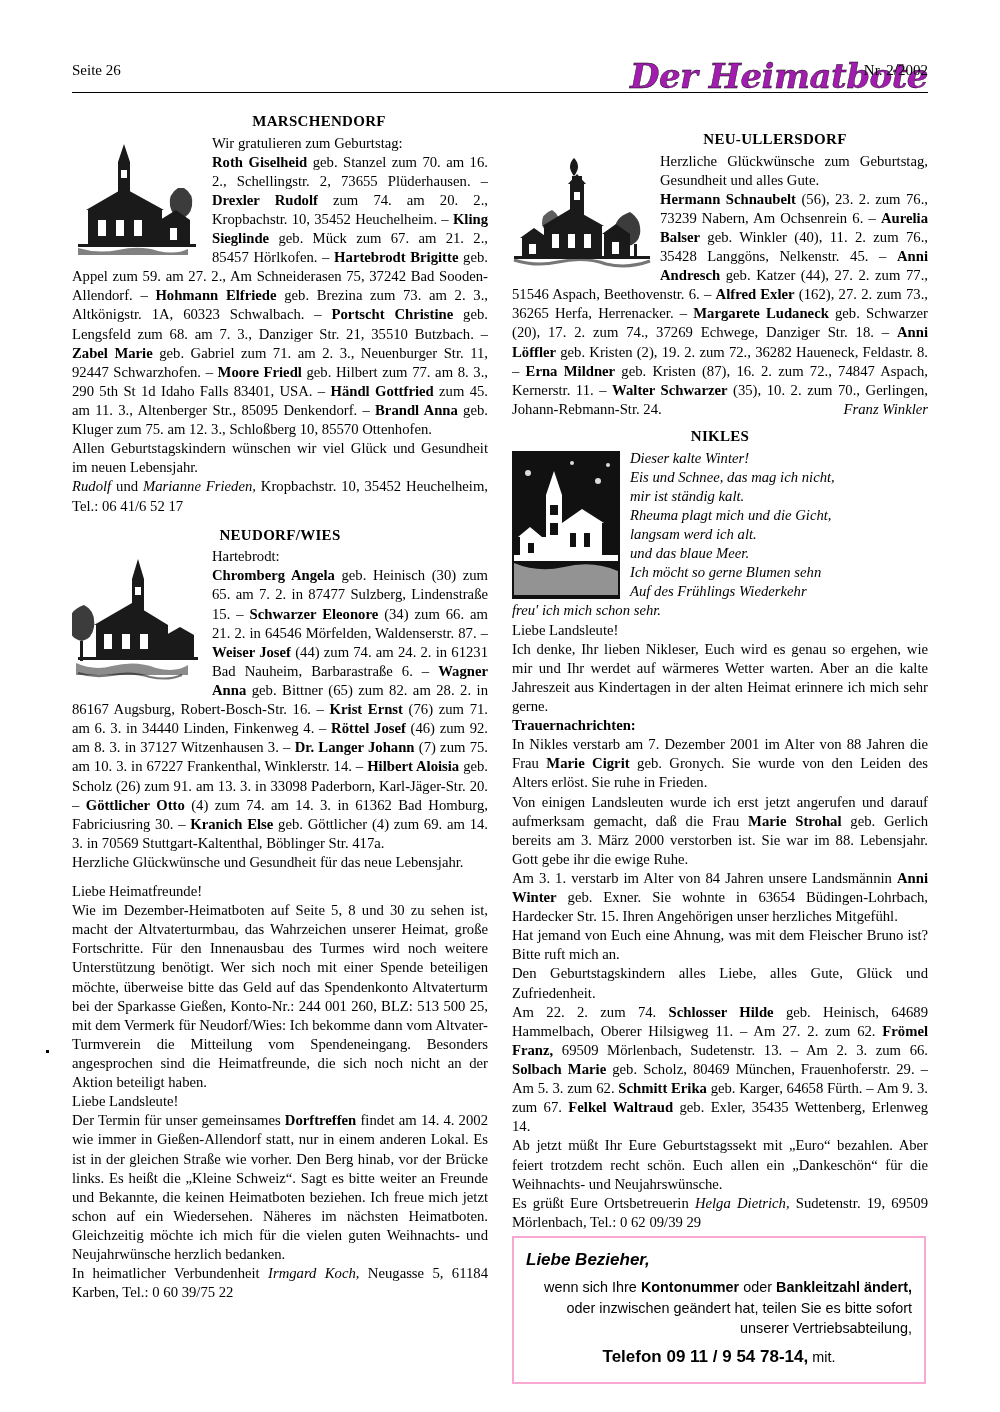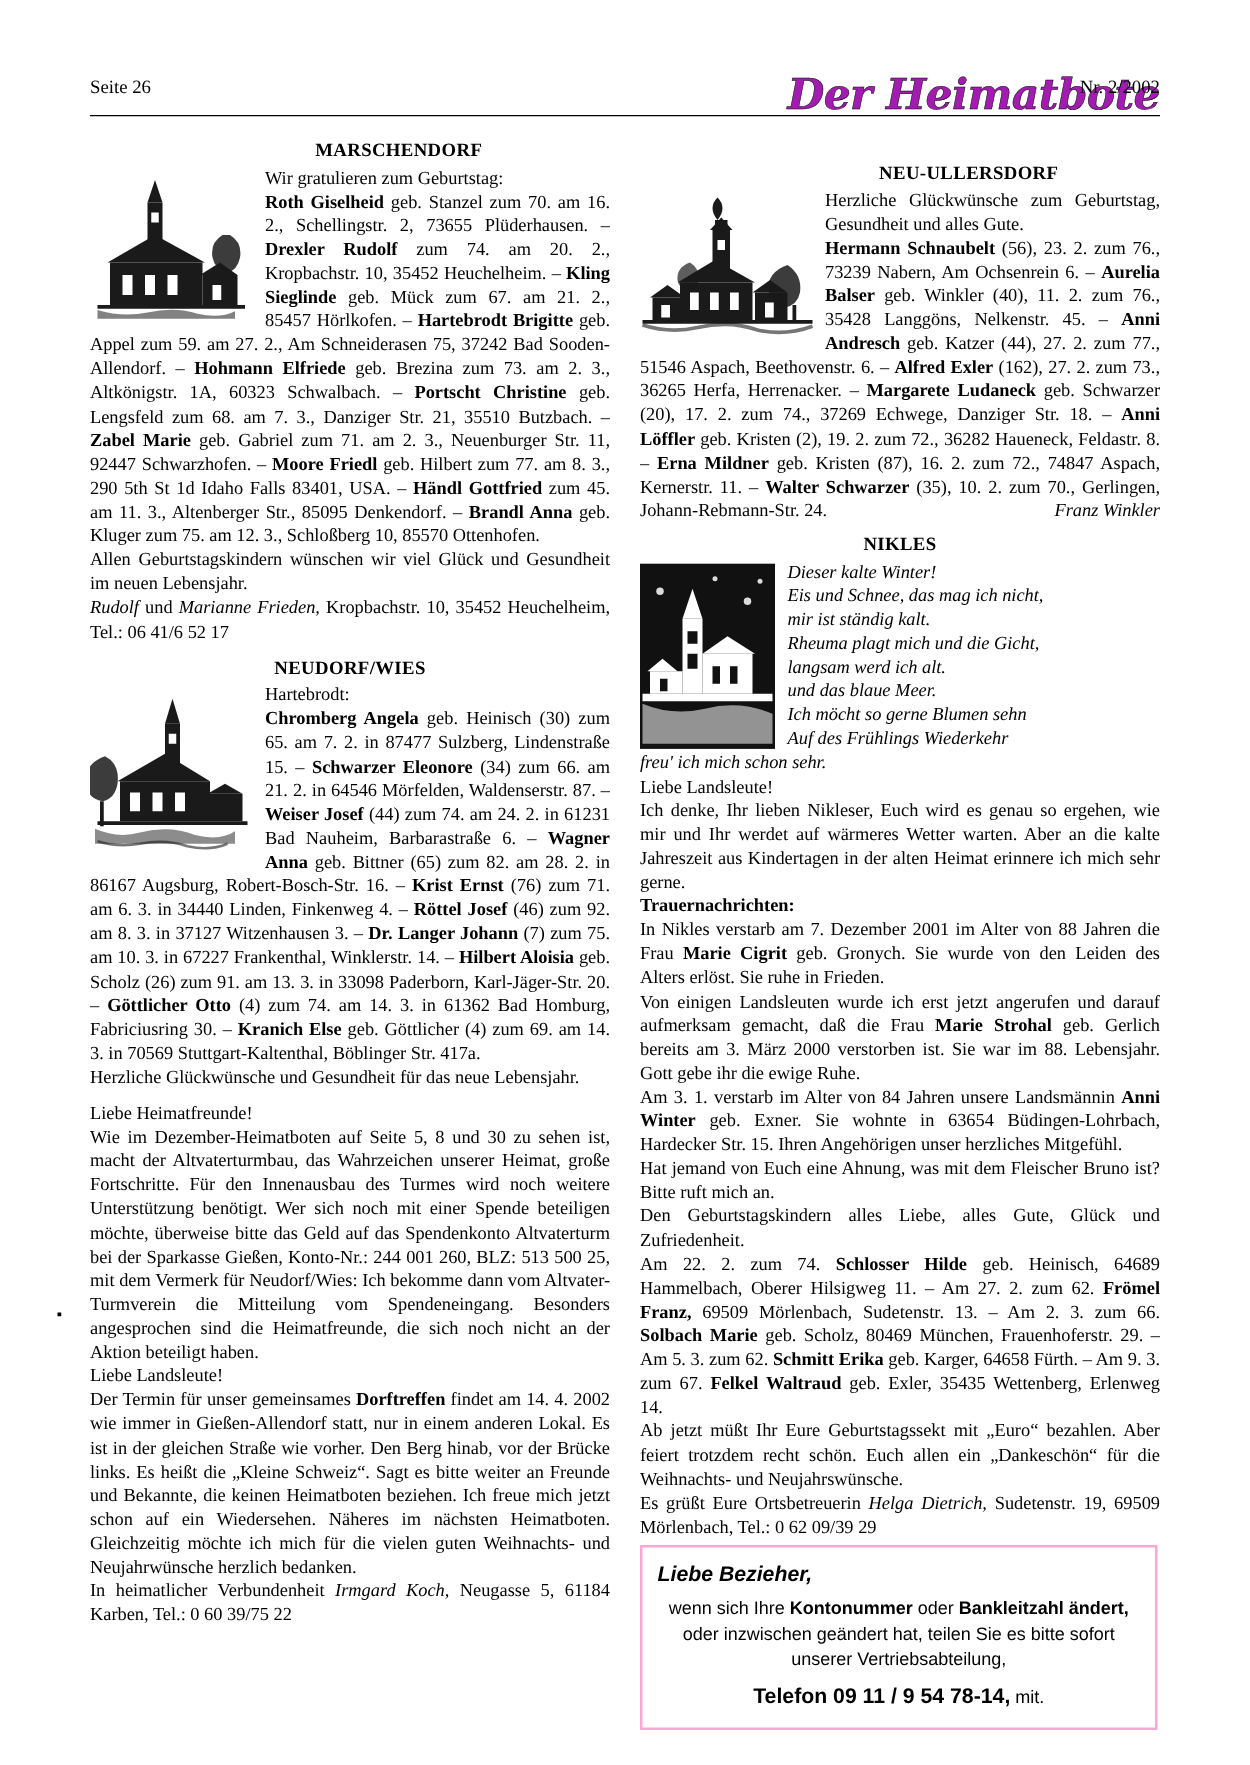--- a/index.html
+++ b/index.html
@@ -139,21 +139,21 @@
     font-size: 14.4px;
     line-height: 1.45;
     margin-top: 20px;
   }
   .notice-title {
     font-weight: bold;
     font-style: italic;
     font-size: 17px;
     margin-bottom: 4px;
   }
-  .notice-body { text-align: center; }
+  .notice-body { text-align: right; }
   .notice-phone {
     text-align: center;
     font-weight: bold;
     font-size: 17px;
     margin-top: 6px;
   }
   .notice-phone .tail { font-weight: normal; font-size: 14.4px; }
 
   .tiny-dot {
     position: absolute;

